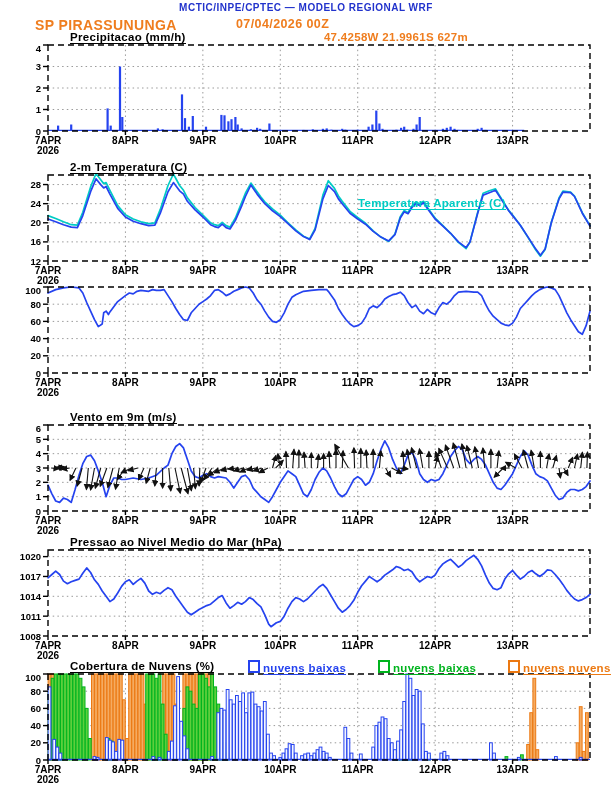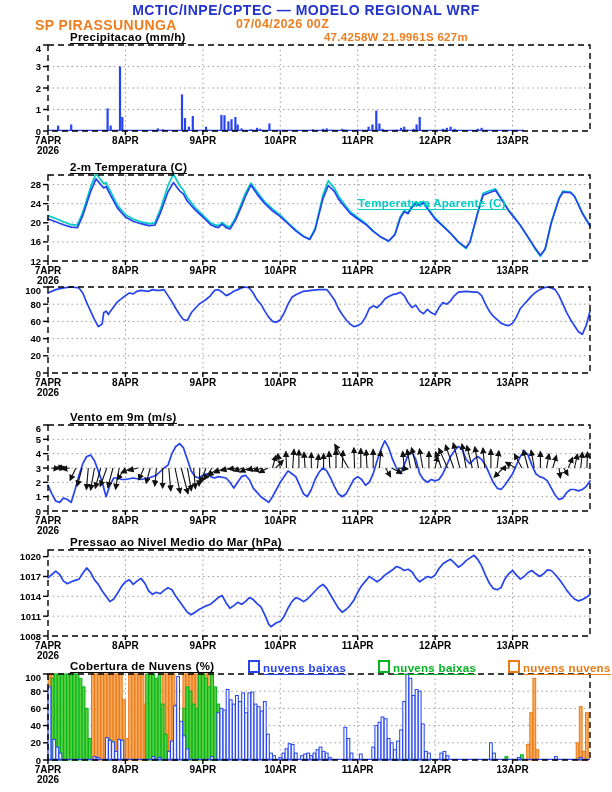--- a/index.html
+++ b/index.html
@@ -1,17 +1,17 @@
 <!DOCTYPE html>
 <html><head>
 <meta charset="utf-8">
 <style>
   html,body{margin:0;padding:0;background:#fff;}
   body{width:612px;height:792px;position:relative;font-family:"Liberation Sans",sans-serif;font-weight:bold;-webkit-font-smoothing:none;}
-  .hdr1{position:absolute;top:2px;left:0;width:612px;text-align:center;font-size:14px;letter-spacing:.5px;}
+  .hdr1{position:absolute;top:2px;left:0;width:612px;text-align:center;font-size:10px;letter-spacing:.5px;}
   .hdr2a{position:absolute;top:17px;left:35px;font-size:14px;letter-spacing:.4px;}
   .hdr2b{position:absolute;top:17px;left:208px;font-size:12.5px;letter-spacing:.4px;margin-left:28px;}
   .panel{position:absolute;left:0;width:492px;}
   .trow{position:relative;height:13px;font-size:11.5px;letter-spacing:.3px;}
   .ptitle{position:absolute;left:70px;top:0;border-bottom:1.8px solid currentColor;padding-bottom:0px;white-space:nowrap;}
   .coords{position:absolute;right:24px;top:0;white-space:nowrap;}
   .leg2{position:absolute;left:358px;top:0;border-bottom:1.8px solid currentColor;white-space:nowrap;margin-top:36px;}
   .cleg{position:absolute;top:0;white-space:nowrap;}
   .cleg .lab{border-bottom:1.8px solid currentColor;}
   .sw{display:inline-block;width:8px;height:9px;border:2px solid currentColor;background:#fff;vertical-align:-1px;margin-right:3px;}

